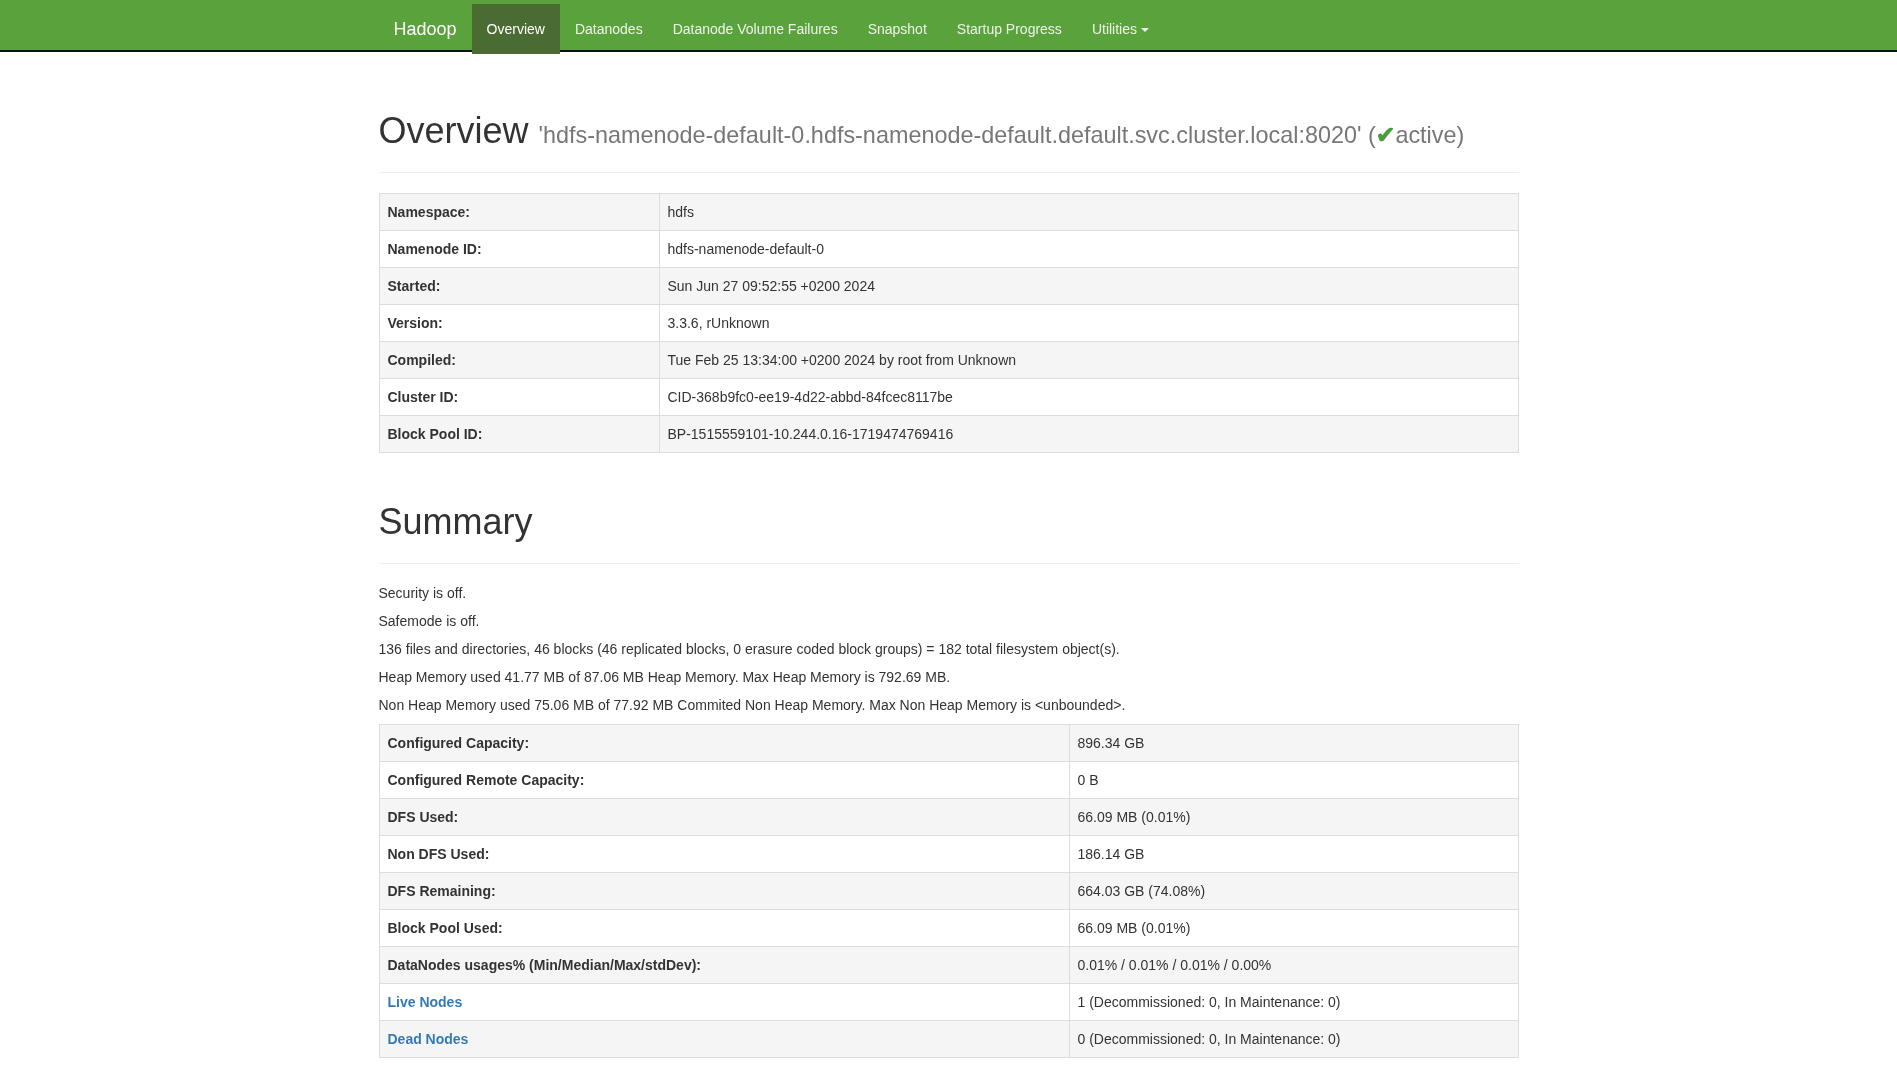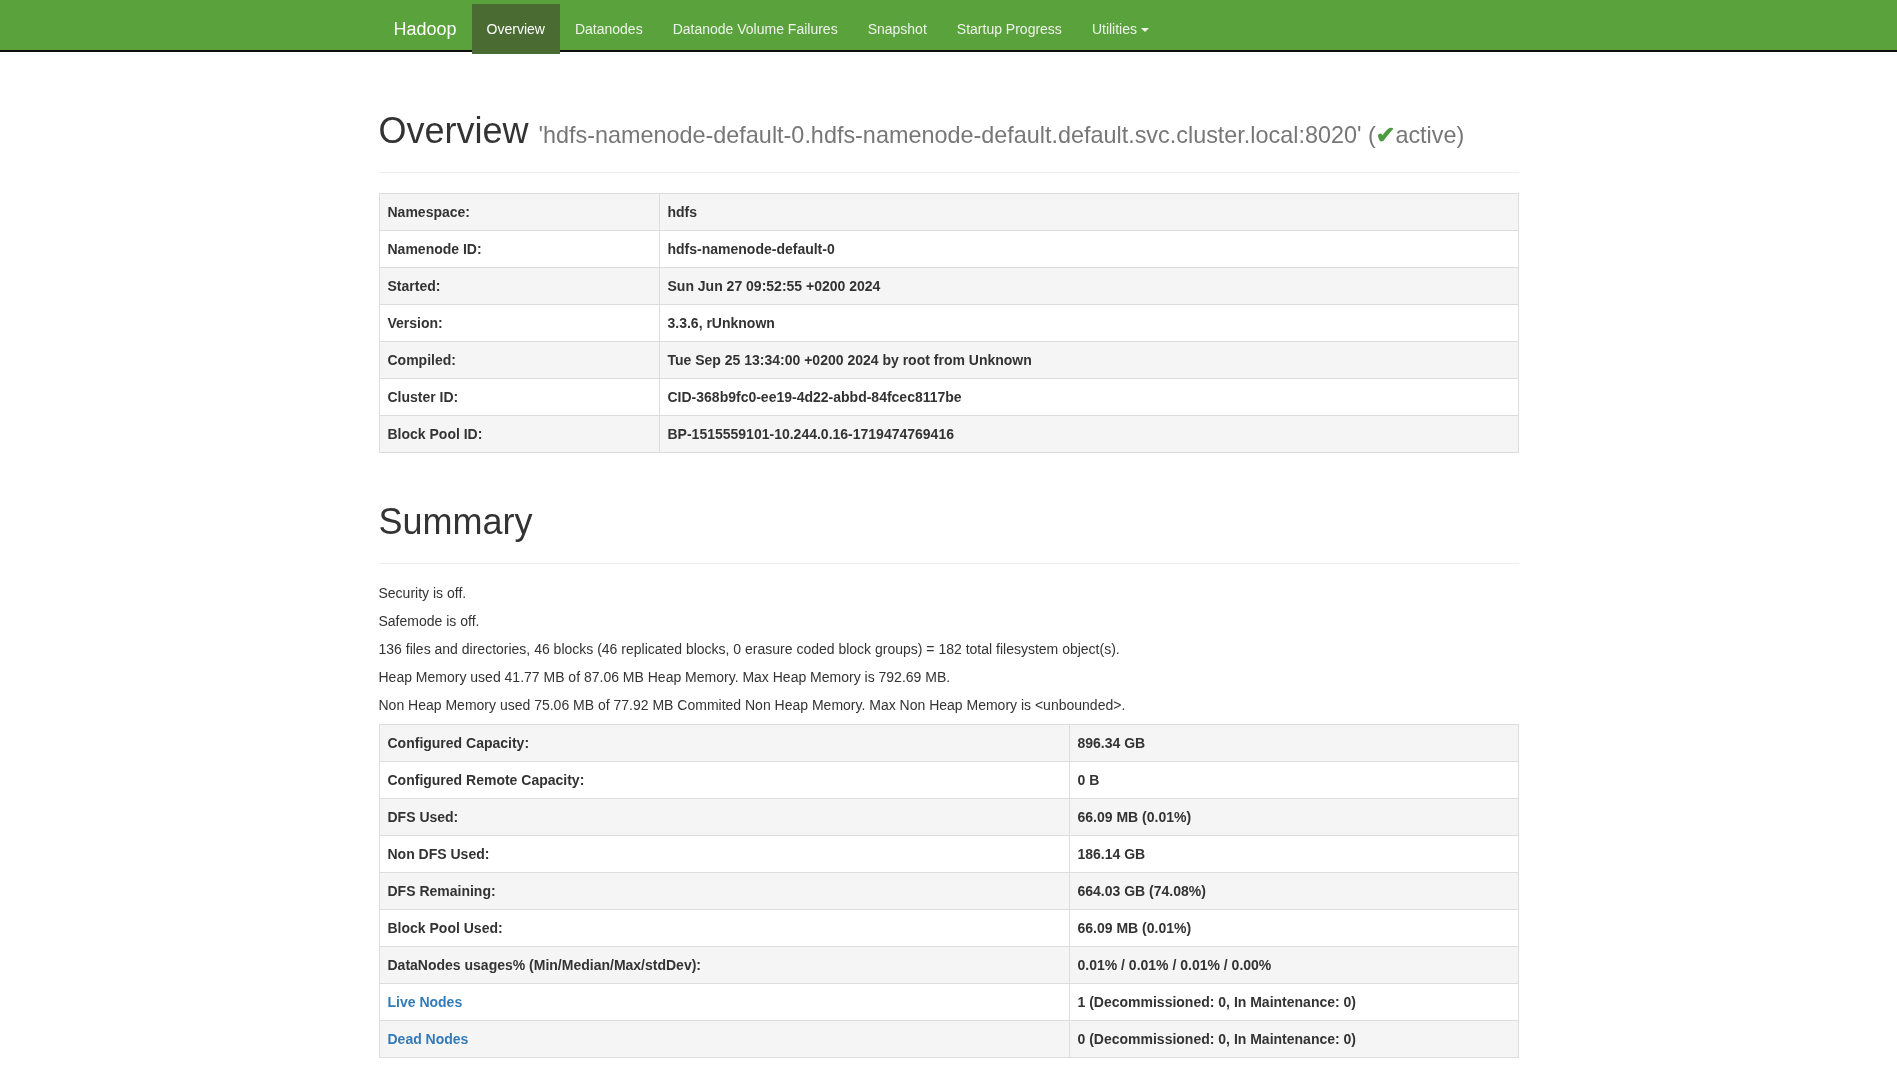--- a/index.html
+++ b/index.html
@@ -74,21 +74,20 @@
     border-collapse: collapse;
     margin-bottom: 20px;
   }
   table.info-table th, table.info-table td {
     border: 1px solid #ddd;
     padding: 8px;
     line-height: 20px;
     text-align: left;
     vertical-align: top;
     font-size: 14px;
-    font-weight: bold;
   }
   table.info-table th { font-weight: 700; color: #333; }
   table.info-table tr:nth-child(odd) { background: #f5f5f5; }
   table.overview-table th { width: 280px; }
   table.summary-table th { width: 690px; }
 
   a.node-link { color: #337ab7; text-decoration: none; font-weight: 700; }
 
   
   .summary-text p { margin: 0 0 8px; }
@@ -144,21 +143,21 @@
       <tr>
         <th>Started:</th>
         <td>Sun Jun 27 09:52:55 +0200 2024</td>
       </tr>
       <tr>
         <th>Version:</th>
         <td>3.3.6, rUnknown</td>
       </tr>
       <tr>
         <th>Compiled:</th>
-        <td>Tue Sep 25 13:34:00 +0200 2024 by root from Unknown</td>
+        <td>Tue Feb 25 13:34:00 +0200 2024 by root from Unknown</td>
       </tr>
       <tr>
         <th>Cluster ID:</th>
         <td>CID-368b9fc0-ee19-4d22-abbd-84fcec8117be</td>
       </tr>
       <tr>
         <th>Block Pool ID:</th>
         <td>BP-1515559101-10.244.0.16-1719474769416</td>
       </tr>
     </tbody>

